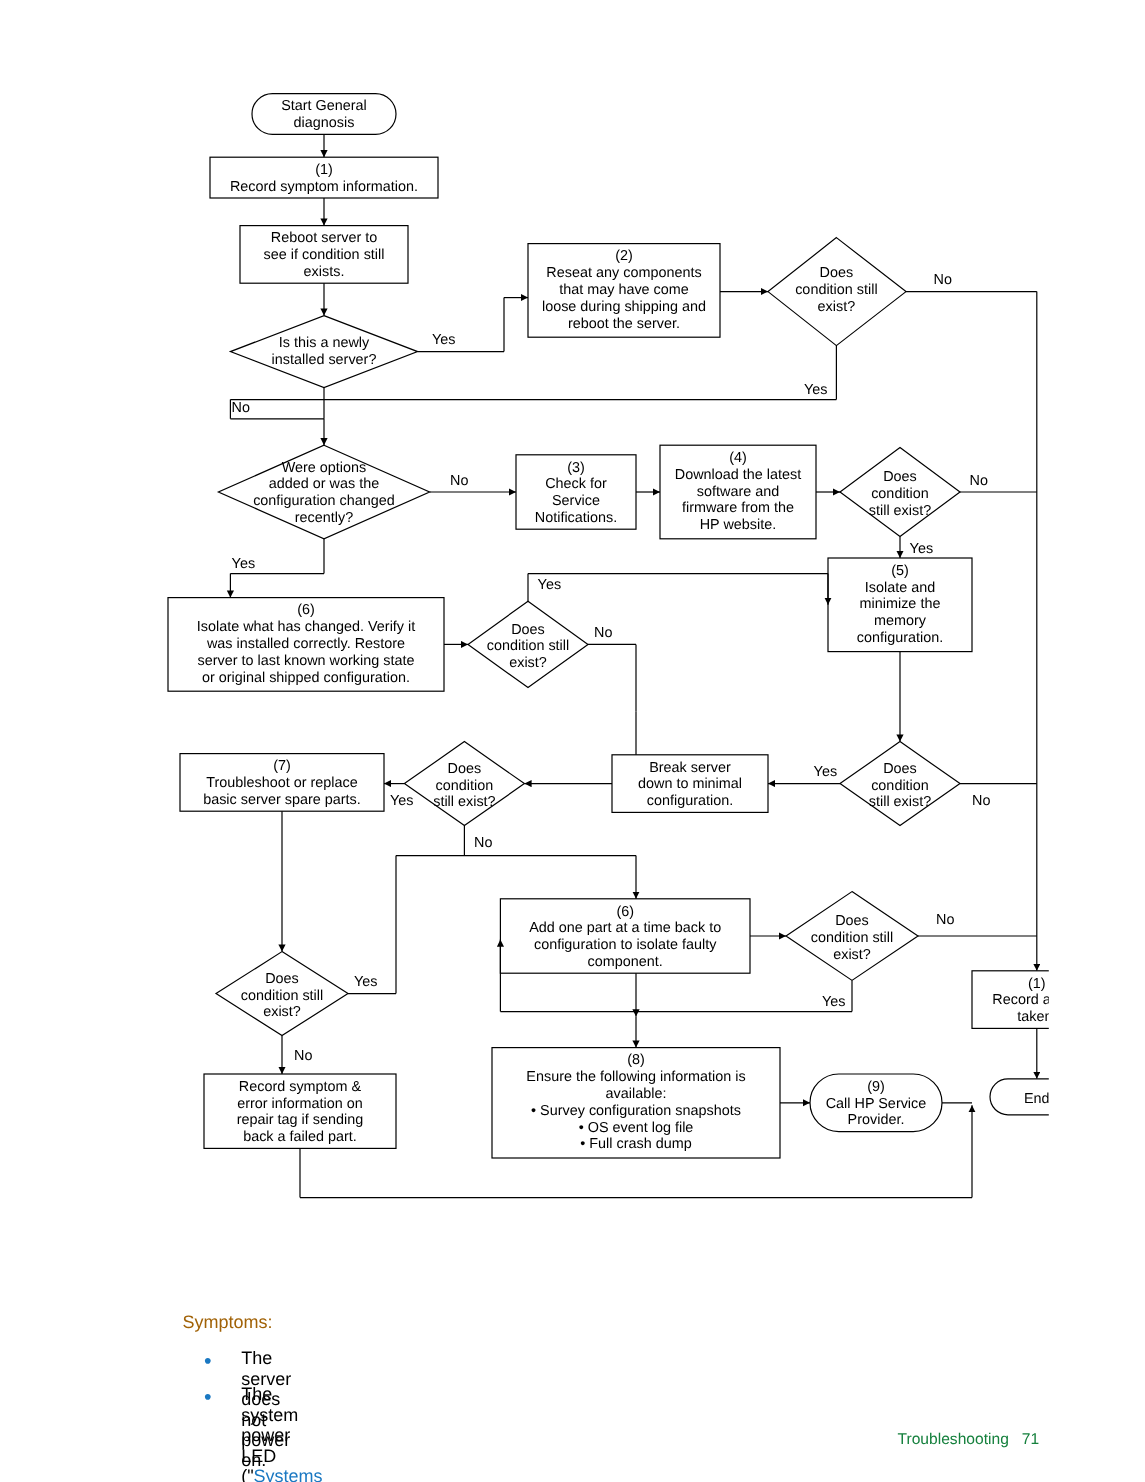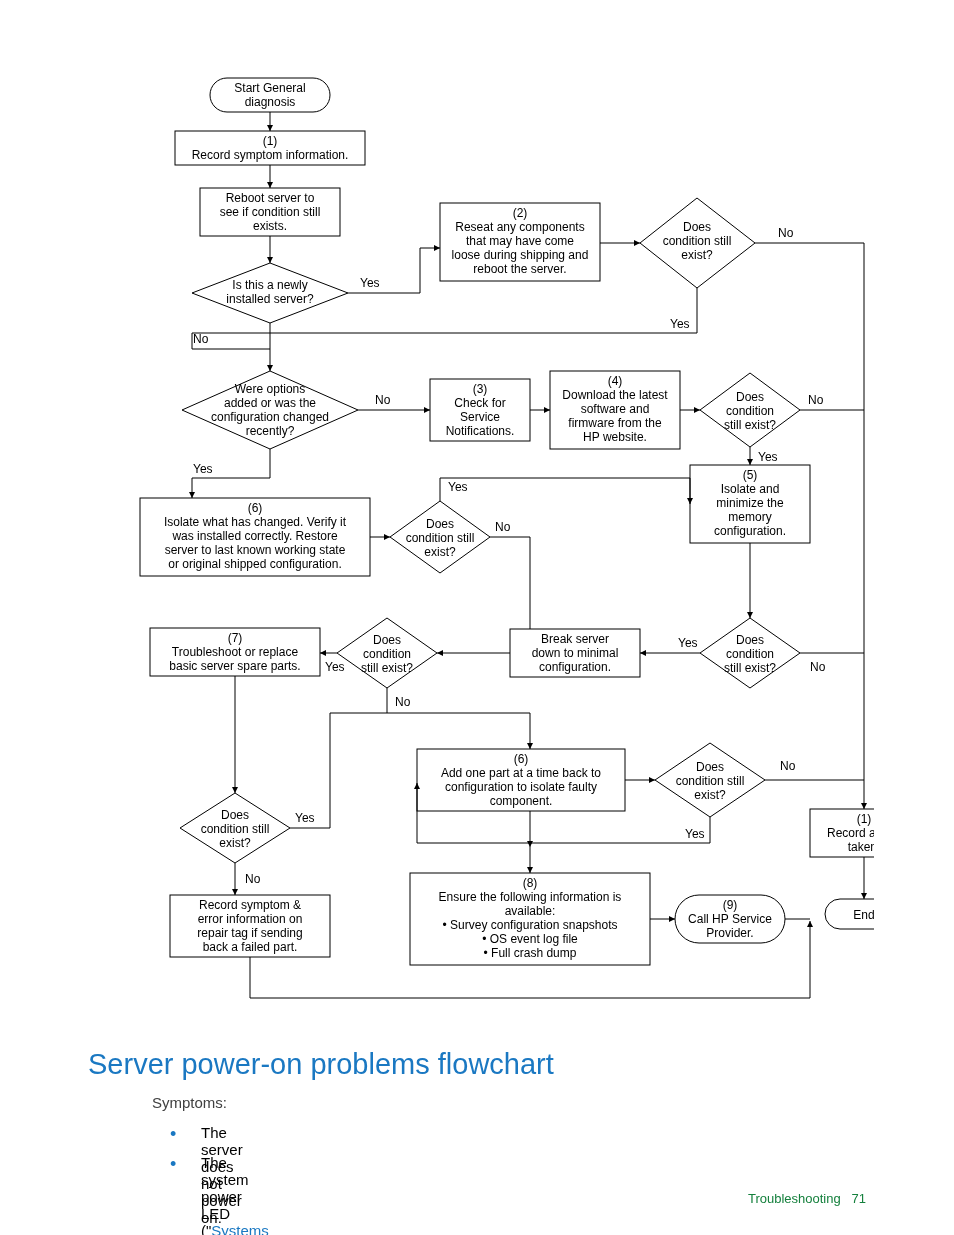--- a/index.html
+++ b/index.html
@@ -1,19 +1,19 @@
 <!DOCTYPE html>
 <html><head>
 <meta charset="utf-8">
 <style>
 body{margin:0;background:#fff;font-family:Arial,Helvetica,sans-serif}
 .page{width:954px;height:1235px;position:relative;margin:11px auto}
 .flowchart{position:absolute;left:130px;top:62px;width:744px;height:960px}
 .heading{position:absolute;left:88px;top:1037px;font-family:'Segoe UI Light','Helvetica Neue',Arial,sans-serif;font-weight:300;font-size:29px;color:#1a78c2}
-.symptoms{position:absolute;left:152px;top:1083px;font-size:15px;color:#404040}
+.symptoms{position:absolute;left:152px;top:1083px;font-size:15px;color:#a16207}
 .bullet{position:absolute;font-size:15px;color:#000}
 .dot{color:#1a78c2;font-size:18px;position:absolute;left:170px}
 .bt{position:absolute;left:201px}
 .link{color:#1a78c2}
 .footer{position:absolute;right:88px;bottom:40px;font-size:13px;color:#15803d}
 </style>
 </head>
 <body>
 
 <div class="page">
@@ -231,21 +231,20 @@
 <text x="600" y="850">Call HP Service</text>
 <text x="600" y="864">Provider.</text>
 <line x1="655" y1="846" x2="680" y2="846" stroke="#000"></line>
 
 <rect x="695" y="826" width="78" height="30" rx="15" fill="#fff" stroke="#000"></rect>
 <text x="734" y="846">End</text>
 
 </g>
 </svg>
 
-<div class="heading">Server power-on problems flowchart</div>
 <div class="symptoms">Symptoms:</div>
 
 <div class="bullet" style="top:1113px">
   <span class="dot">•</span>
   <span class="bt">The server does not power on.</span>
 </div>
 
 <div class="bullet" style="top:1143px">
   <span class="dot">•</span>
   <span class="bt">

